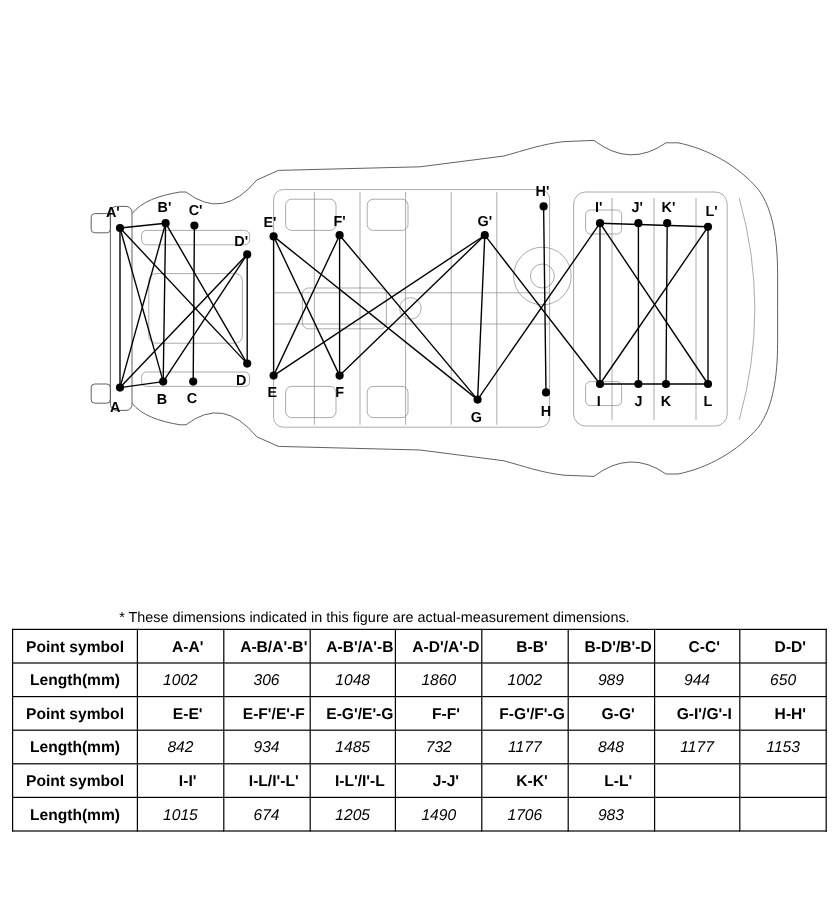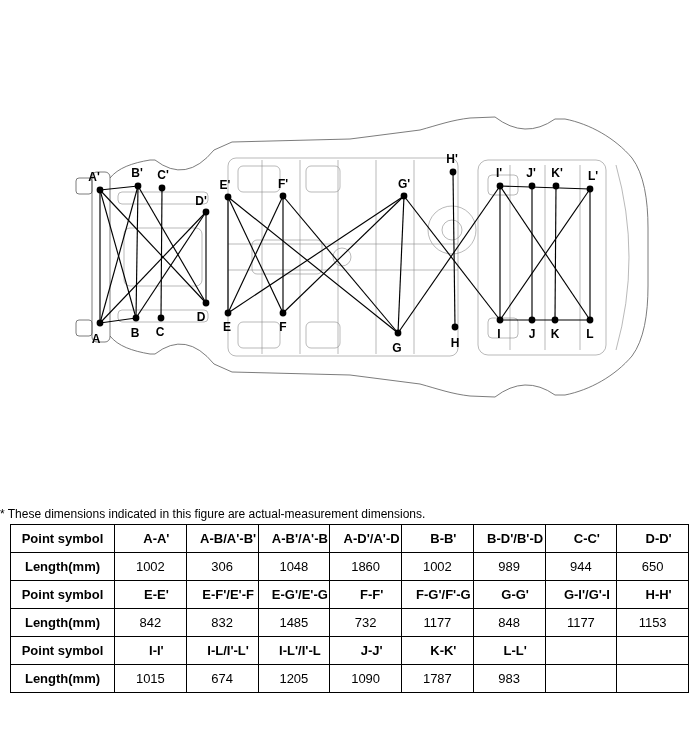--- a/index.html
+++ b/index.html
@@ -20,35 +20,35 @@
   #measure-lines line { stroke: #000; stroke-width: 1.15; }
   #points circle { fill: #000; stroke: none; }
   #points text {
     font-family: "Liberation Sans", sans-serif;
     font-size: 12px; font-weight: bold;
     text-anchor: middle; fill: #000;
   }
 
   .note {
     position: absolute; top: 507px; left: 0; width: 624px;
-    font-size: 12px; color: #000;
+    text-align: center; font-size: 12px; color: #000;
   }
 
   table.dims {
     position: absolute; top: 524px; left: 10px;
     width: 679px; border-collapse: collapse; table-layout: fixed;
     font-size: 13px; background: #fff;
   }
   .dims td {
     border: 1px solid #000; text-align: center; vertical-align: middle;
     height: 27px; padding: 0 1px; overflow: hidden; white-space: nowrap;
   }
   .dims td.rowhead { font-weight: bold; }
   .dims td.sym { font-weight: bold; padding-left: 13px; }
-  .dims td.num { font-weight: normal; }
+  .dims td.num { font-weight: normal; font-style: italic; }
 </style>
 </head>
 <body>
 
 <div class="page">
 
   <div class="diagram-area">
     <svg id="diagram-svg" width="700" height="440" viewBox="0 0 700 440">
 
       <g class="drawing">
@@ -232,21 +232,21 @@
           <td class="sym">E-G'/E'-G</td>
           <td class="sym">F-F'</td>
           <td class="sym">F-G'/F'-G</td>
           <td class="sym">G-G'</td>
           <td class="sym">G-I'/G'-I</td>
           <td class="sym">H-H'</td>
         </tr>
         <tr>
           <td class="rowhead">Length(mm)</td>
           <td class="num">842</td>
-          <td class="num">832</td>
+          <td class="num">934</td>
           <td class="num">1485</td>
           <td class="num">732</td>
           <td class="num">1177</td>
           <td class="num">848</td>
           <td class="num">1177</td>
           <td class="num">1153</td>
         </tr>
         <tr>
           <td class="rowhead">Point symbol</td>
           <td class="sym">I-I'</td>
@@ -256,22 +256,22 @@
           <td class="sym">K-K'</td>
           <td class="sym">L-L'</td>
           <td class="sym"></td>
           <td class="sym"></td>
         </tr>
         <tr>
           <td class="rowhead">Length(mm)</td>
           <td class="num">1015</td>
           <td class="num">674</td>
           <td class="num">1205</td>
-          <td class="num">1090</td>
-          <td class="num">1787</td>
+          <td class="num">1490</td>
+          <td class="num">1706</td>
           <td class="num">983</td>
           <td class="num"></td>
           <td class="num"></td>
         </tr>
       </tbody>
   </table>
 
 </div>
 
 </body></html>

